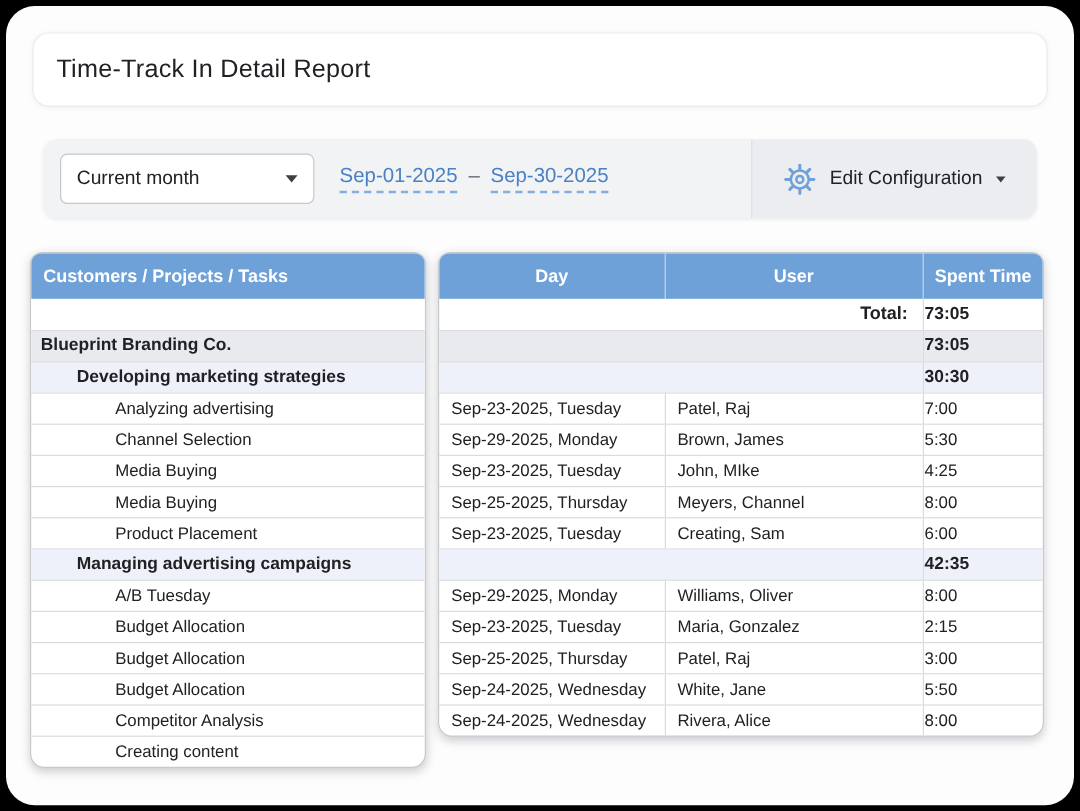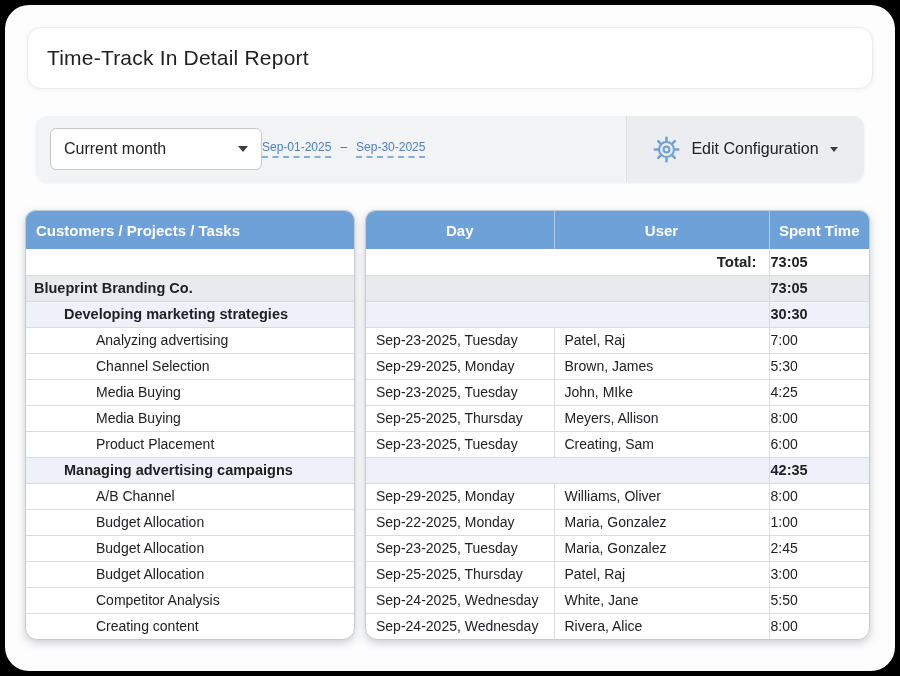--- a/index.html
+++ b/index.html
@@ -33,21 +33,21 @@
     margin-left:14px;width:212px;height:42px;box-sizing:border-box;
     background:#fff;border:1px solid #c6c8cc;border-radius:6px;
     display:flex;align-items:center;justify-content:space-between;
     padding:0 13px;cursor:pointer;
   }
   .period-select .val{font-size:16px;color:#202124;}
   .caret-down{
     width:0;height:0;border-left:5px solid transparent;border-right:5px solid transparent;
     border-top:6px solid #3c4043;
   }
-  .date-range{font-size:12px;display:flex;align-items:baseline;}
+  .date-range{margin-left:21px;font-size:17px;display:flex;align-items:baseline;}
   .date-link{
     color:#4a80c4;text-decoration:none;cursor:pointer;
     border-bottom:2px dashed #85aede;padding-bottom:2px;
   }
   .date-sep{color:#5f6b78;margin:0 9px;}
   .tb-spacer{flex:1;}
   .config-section{
     height:100%;width:237px;background:#ecedf0;border-left:1px solid #dcdee1;
     display:flex;align-items:center;justify-content:center;gap:11px;cursor:pointer;
   }
@@ -166,21 +166,21 @@
         <tr>
           <td class="lt-task">Media Buying</td>
         </tr>
         <tr>
           <td class="lt-task">Product Placement</td>
         </tr>
         <tr>
           <td class="lt-project">Managing advertising campaigns</td>
         </tr>
         <tr>
-          <td class="lt-task">A/B Channel</td>
+          <td class="lt-task">A/B Tuesday</td>
         </tr>
         <tr>
           <td class="lt-task">Budget Allocation</td>
         </tr>
         <tr>
           <td class="lt-task">Budget Allocation</td>
         </tr>
         <tr>
           <td class="lt-task">Budget Allocation</td>
         </tr>
@@ -231,46 +231,41 @@
           <td class="rt-user">Brown, James</td>
           <td class="rt-time">5:30</td>
         </tr>
         <tr>
           <td class="rt-day">Sep-23-2025, Tuesday</td>
           <td class="rt-user">John, MIke</td>
           <td class="rt-time">4:25</td>
         </tr>
         <tr>
           <td class="rt-day">Sep-25-2025, Thursday</td>
-          <td class="rt-user">Meyers, Allison</td>
+          <td class="rt-user">Meyers, Channel</td>
           <td class="rt-time">8:00</td>
         </tr>
         <tr>
           <td class="rt-day">Sep-23-2025, Tuesday</td>
           <td class="rt-user">Creating, Sam</td>
           <td class="rt-time">6:00</td>
         </tr>
         <tr>
           <td class="rt-merged bg-project" colspan="2"></td>
           <td class="rt-time bold bg-project">42:35</td>
         </tr>
         <tr>
           <td class="rt-day">Sep-29-2025, Monday</td>
           <td class="rt-user">Williams, Oliver</td>
           <td class="rt-time">8:00</td>
         </tr>
         <tr>
-          <td class="rt-day">Sep-22-2025, Monday</td>
+          <td class="rt-day">Sep-23-2025, Tuesday</td>
           <td class="rt-user">Maria, Gonzalez</td>
-          <td class="rt-time">1:00</td>
-        </tr>
-        <tr>
-          <td class="rt-day">Sep-23-2025, Tuesday</td>
-          <td class="rt-user">Maria, Gonzalez</td>
-          <td class="rt-time">2:45</td>
+          <td class="rt-time">2:15</td>
         </tr>
         <tr>
           <td class="rt-day">Sep-25-2025, Thursday</td>
           <td class="rt-user">Patel, Raj</td>
           <td class="rt-time">3:00</td>
         </tr>
         <tr>
           <td class="rt-day">Sep-24-2025, Wednesday</td>
           <td class="rt-user">White, Jane</td>
           <td class="rt-time">5:50</td>

